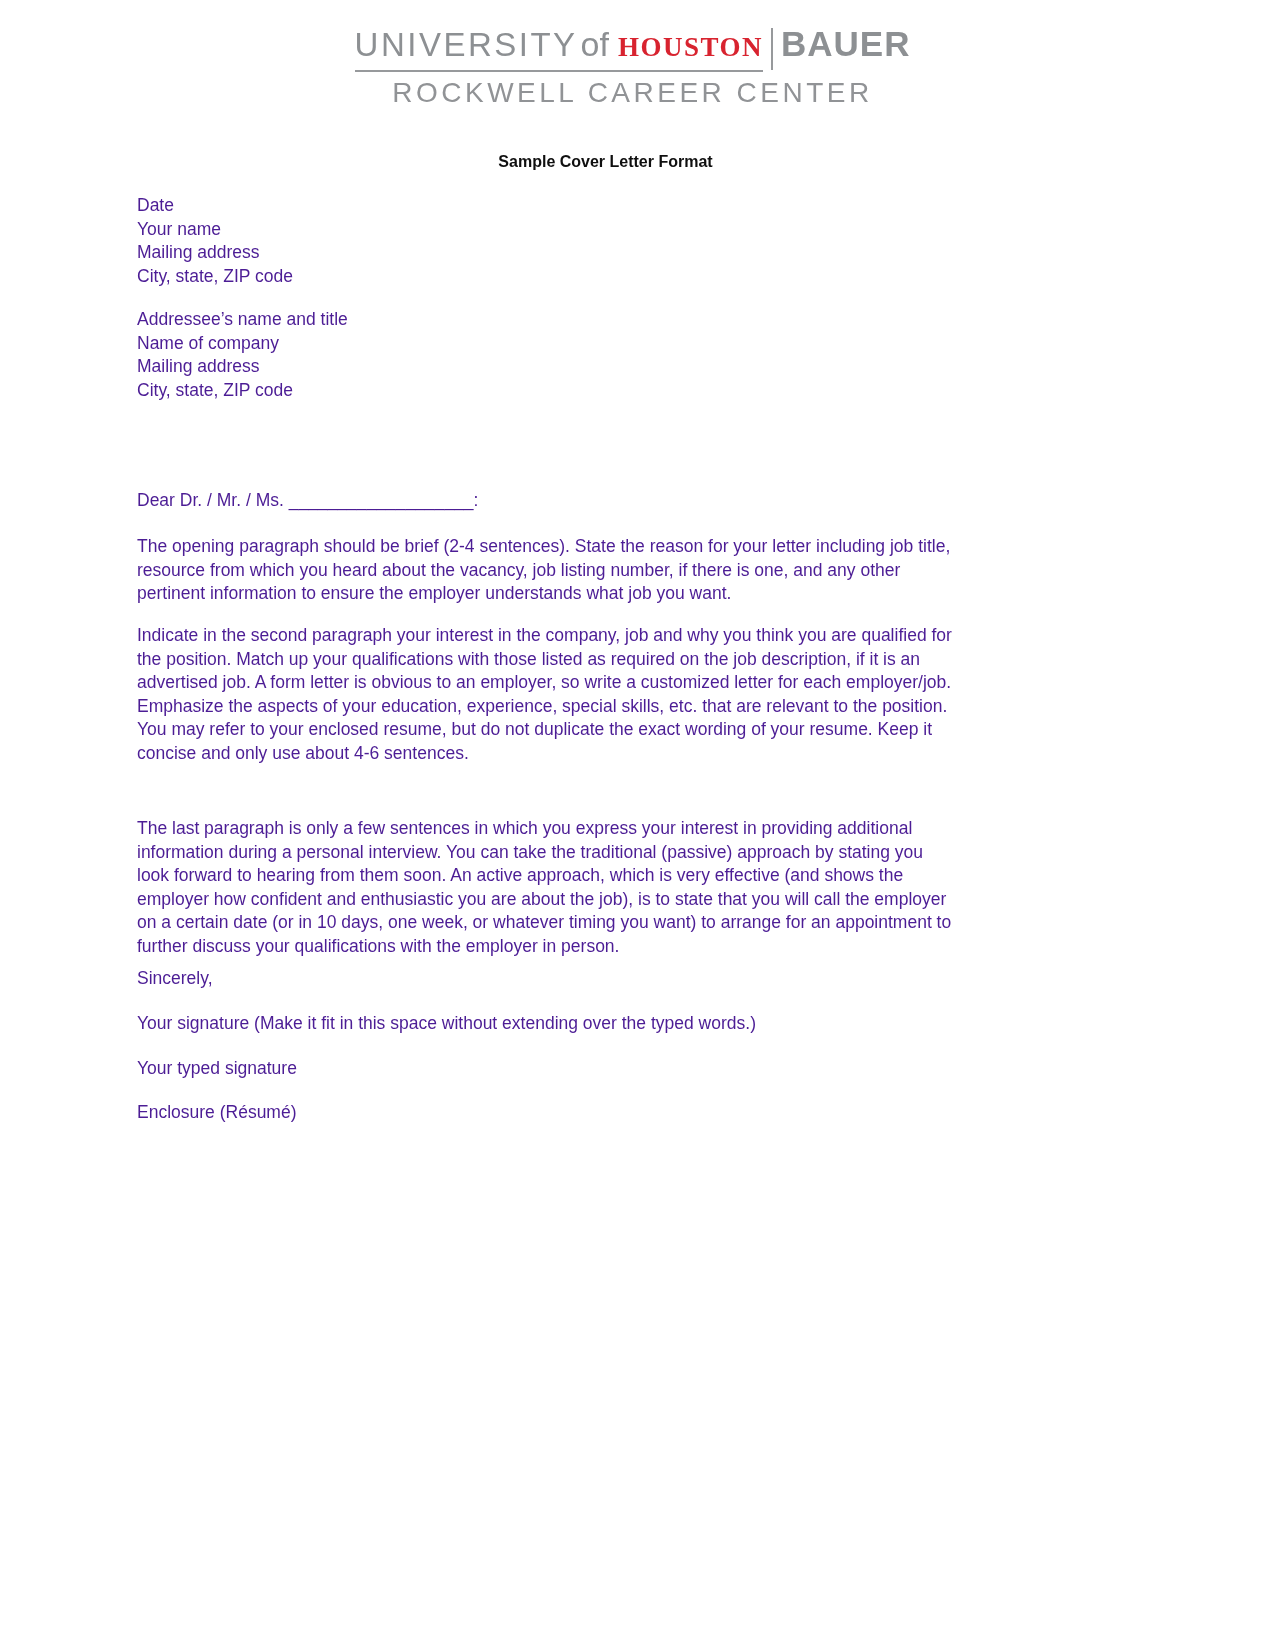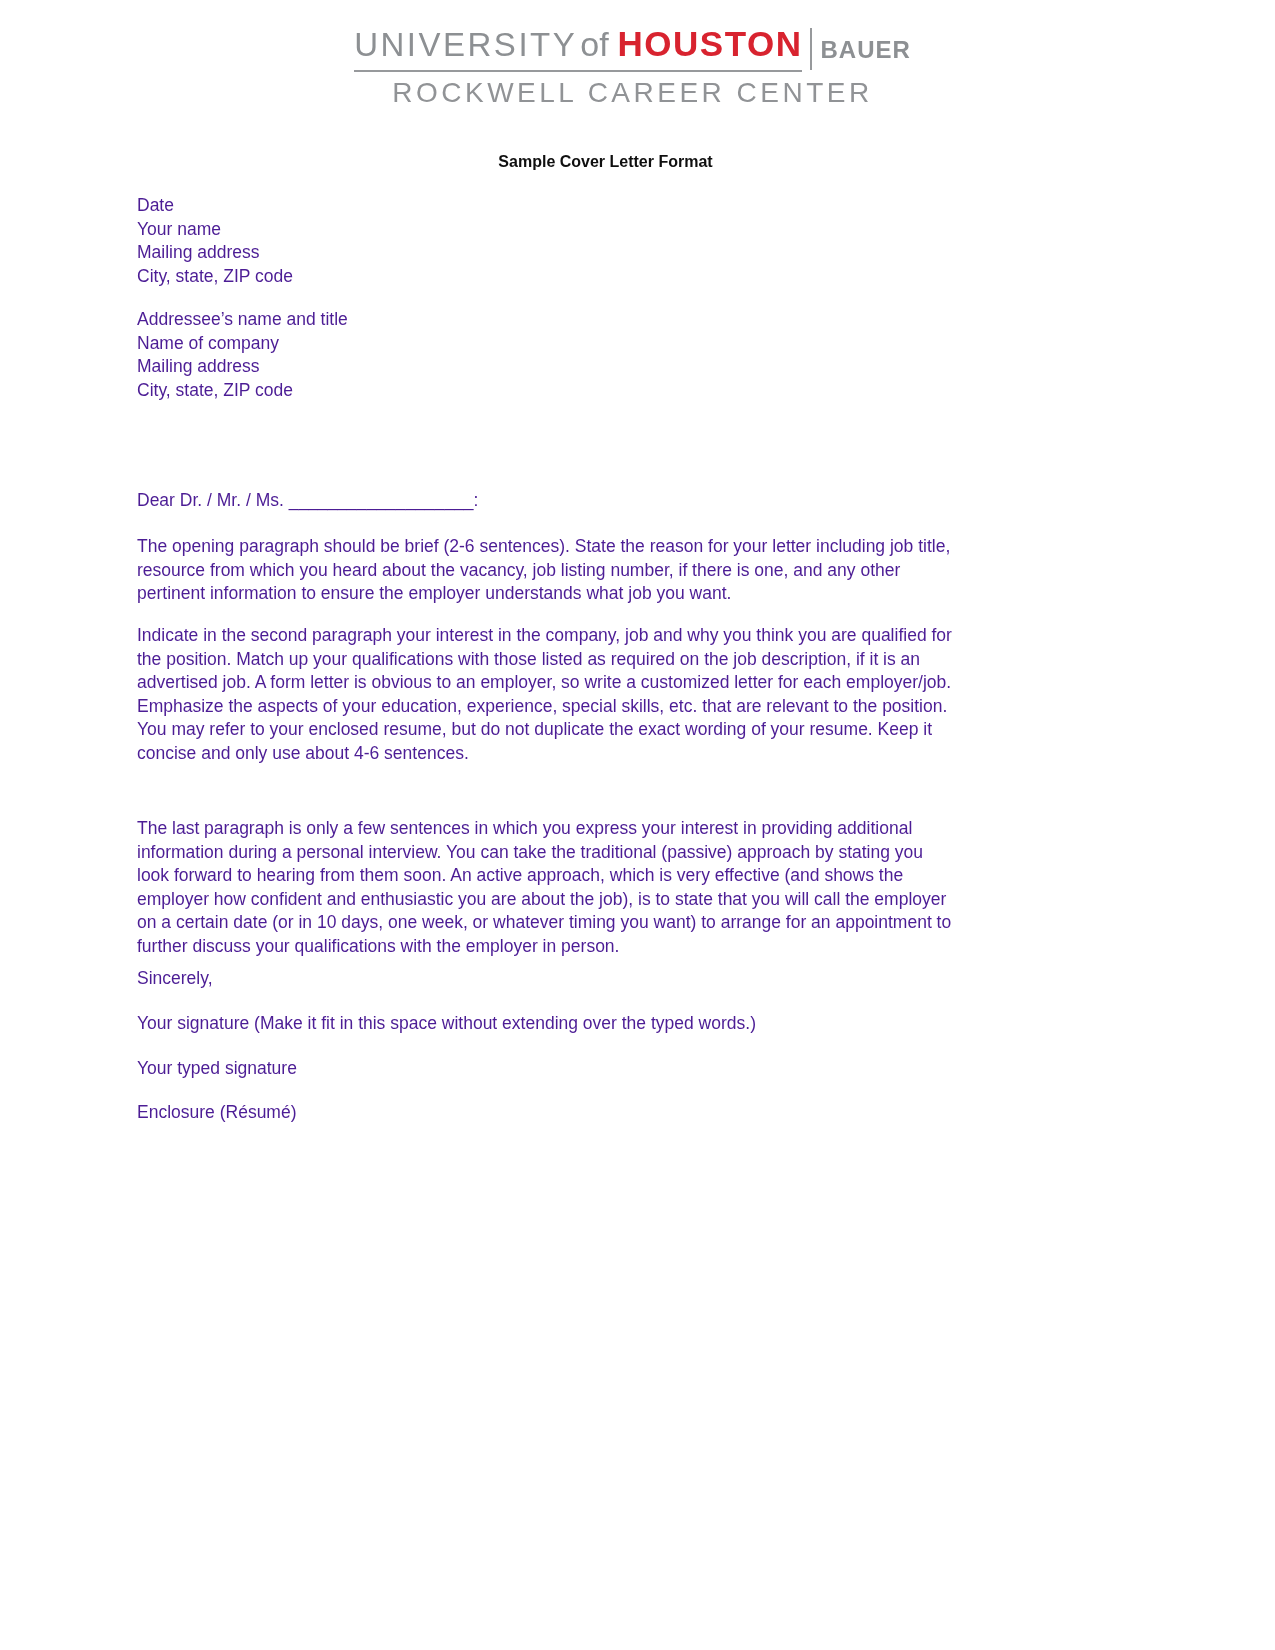--- a/index.html
+++ b/index.html
@@ -23,23 +23,23 @@
   }
   .logo-row1 { display: flex; align-items: flex-end; }
   .uh-group {
     display: flex;
     align-items: baseline;
     border-bottom: 2px solid #97999c;
     padding-bottom: 6px;
   }
   .logo-university { font-size: 33px; letter-spacing: 2.5px; color: #8d9093; }
   .logo-of { font-size: 34px; color: #8d9093; margin-left: 3px; }
-  .logo-houston { font-size: 35px; font-weight: bold; letter-spacing: 1.5px; color: #d8232f; margin-left: 9px; }
+  .logo-houston { font-size: 27px; font-weight: bold; letter-spacing: 1.5px; color: #d8232f; margin-left: 9px; font-family: Liberation Serif, serif; }
   .logo-sep { width: 2px; height: 42px; background: #97999c; margin: 0 8px 2px 8px; }
-  .logo-bauer { font-size: 24px; font-weight: bold; letter-spacing: 1px; color: #8d9093; padding-bottom: 8px; }
+  .logo-bauer { font-size: 35px; font-weight: bold; letter-spacing: 1px; color: #8d9093; padding-bottom: 8px; }
   .logo-row2 { margin-top: 5px; font-size: 28px; letter-spacing: 3.5px; color: #919396; }
 
   
   .title {
     position: absolute;
     top: 142px; left: 0; right: 64px;
     text-align: center;
     font-size: 16px;
     font-weight: bold;
     color: #0f0f0f;
@@ -100,21 +100,21 @@
 Mailing address
 City, state, ZIP code</div>
 
   <div class="body-text recipient-block">Addressee’s name and title
 Name of company
 Mailing address
 City, state, ZIP code</div>
 
   <div class="body-text salutation">Dear Dr. / Mr. / Ms. ___________________:</div>
 
-  <div class="body-text para-1">The opening paragraph should be brief (2-6 sentences). State the reason for your letter including job title,
+  <div class="body-text para-1">The opening paragraph should be brief (2-4 sentences). State the reason for your letter including job title,
 resource from which you heard about the vacancy, job listing number, if there is one, and any other
 pertinent information to ensure the employer understands what job you want.</div>
 
   <div class="body-text para-2">Indicate in the second paragraph your interest in the company, job and why you think you are qualified for
 the position. Match up your qualifications with those listed as required on the job description, if it is an
 advertised job. A form letter is obvious to an employer, so write a customized letter for each employer/job.
 Emphasize the aspects of your education, experience, special skills, etc. that are relevant to the position.
 You may refer to your enclosed resume, but do not duplicate the exact wording of your resume. Keep it
 concise and only use about 4-6 sentences.</div>
 

